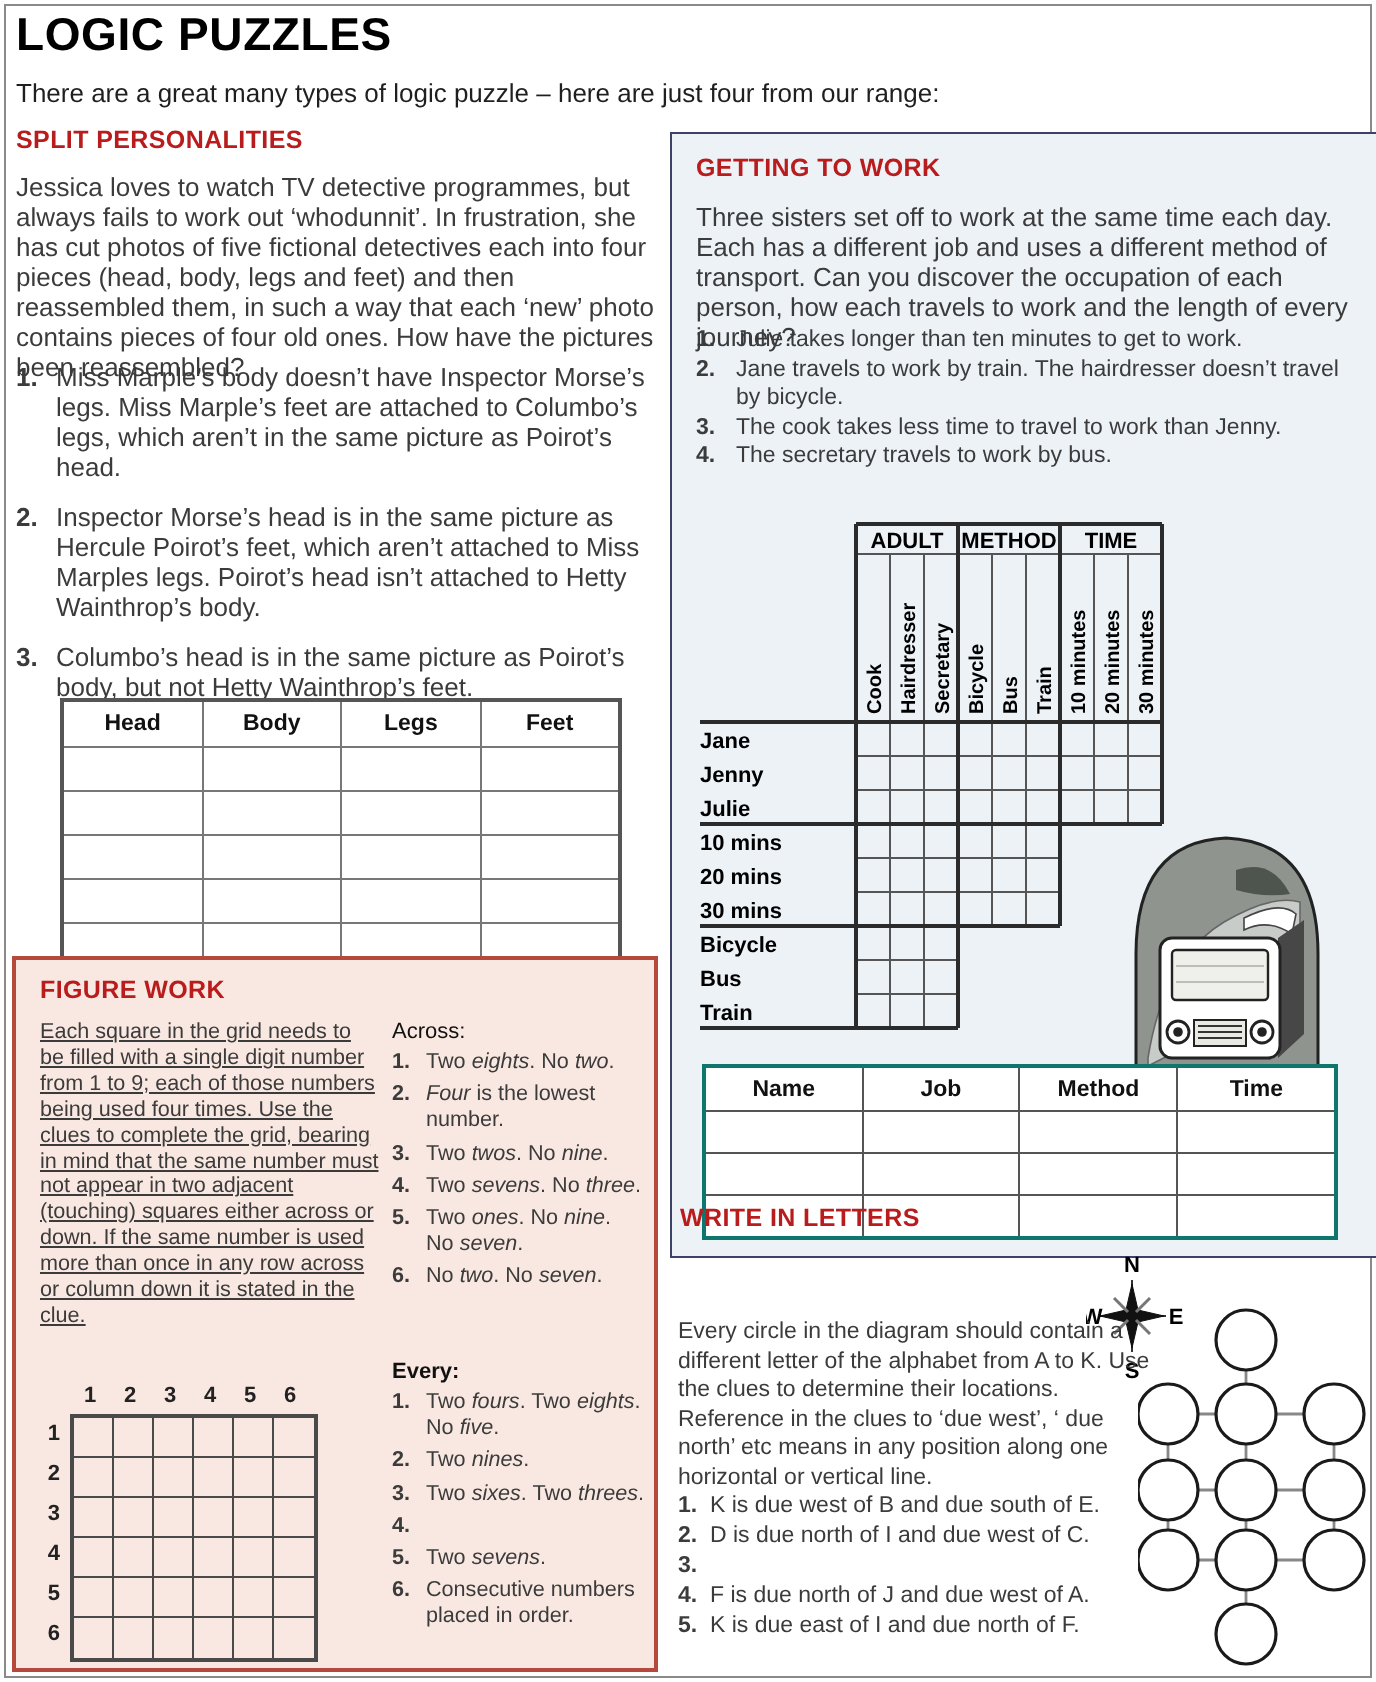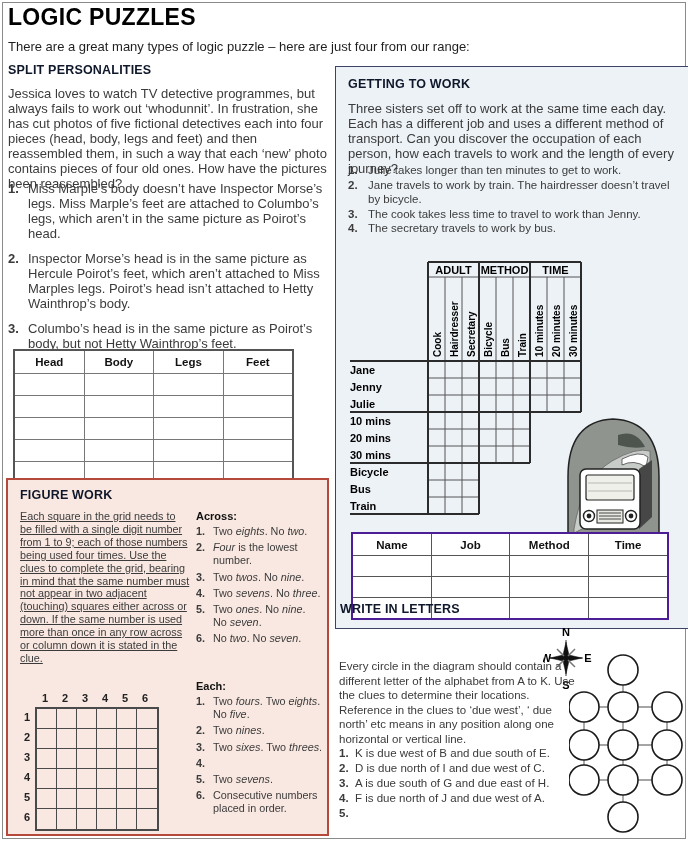--- a/index.html
+++ b/index.html
@@ -2,40 +2,40 @@
 <html><head>
 <meta charset="utf-8">
 <style>
   html,body { margin:0; padding:0; background:#fff; }
   .page { position:relative; width:688px; height:841px; background:#ffffff;
           font-family:"Liberation Sans", sans-serif; color:#3b3b3b; overflow:hidden; }
   .frame { position:absolute; inset:2px; border:1.5px solid #8a8a8a; pointer-events:none; }
   .abs { position:absolute; }
   .title { left:8px; top:4px; font-size:23px; font-weight:bold; color:#000; letter-spacing:.3px; }
   .page-intro { left:8px; top:39px; font-size:13px; color:#1f1f1f; }
-  .sec-h { font-size:12.5px; font-weight:bold; color:#0f172a; letter-spacing:.2px; }
+  .sec-h { font-size:12.5px; font-weight:bold; color:#b91c1c; letter-spacing:.2px; }
   .body-txt { font-size:13px; line-height:15px; }
   .clue { display:flex; }
   .clue .num { font-weight:bold; flex:0 0 20px; }
   .clue .txt { flex:1; }
   .gap10 > .clue + .clue { margin-top:10px; }
   em { font-style:italic; }
 
   
   table { border-collapse:collapse; }
   .det-table { border:2px solid #555; }
   .det-table th, .det-table td { border:1px solid #777; }
   .det-table th { width:69px; height:20px; font-size:11.5px; color:#111; }
   .det-table td { height:19px; }
 
   
   .panel-work { left:335px; top:66px; width:387px; height:563px; background:#edf2f7;
                 border:1.5px solid #3e4266; box-sizing:border-box; }
   
-  .ans-table { border:2px solid #4c1d95; background:#fff; }
+  .ans-table { border:2px solid #0f766e; background:#fff; }
   .ans-table th, .ans-table td { border:1px solid #555; }
   .ans-table th { width:78px; height:19px; font-size:11.5px; color:#111; }
   .ans-table td { height:18px; }
 
   .gh { font-size:11px; font-weight:bold; fill:#000; text-anchor:middle; }
   .gcol { font-size:10px; font-weight:bold; fill:#000; }
   .grow { font-size:11px; font-weight:bold; fill:#000; }
 
   
   .panel-fig { left:6px; top:478px; width:323px; height:358px; background:#f9e8e1;
@@ -73,21 +73,21 @@
     <div class="clue body-txt">
       <span class="num">2.</span>
       <span class="txt">Inspector Morse’s head is in the same picture as Hercule Poirot’s feet, which aren’t attached to Miss Marples legs. Poirot’s head isn’t attached to Hetty Wainthrop’s body.</span>
     </div>
     <div class="clue body-txt">
       <span class="num">3.</span>
       <span class="txt">Columbo’s head is in the same picture as Poirot’s body, but not Hetty Wainthrop’s feet.</span>
     </div>
   </div>
 
-  <table class="abs det-table" style="left:13px;top:349px;width:281px;">
+  <table class="abs det-table" style="left:30px;top:349px;width:281px;">
     <thead>
       <tr>
         <th>Head</th>
         <th>Body</th>
         <th>Legs</th>
         <th>Feet</th>
       </tr>
     </thead>
     <tbody>
       <tr>
@@ -226,21 +226,21 @@
           </tr>
       </tbody>
     </table>
   </div>
 
   <div class="abs panel-fig">
     <div class="abs sec-h" style="left:12px;top:8px;text-align:center;">FIGURE WORK</div>
     <div class="abs fig-txt" style="left:12px;top:30px;width:170px;">Each square in the grid needs to be filled with a single digit number from 1 to 9; each of those numbers being used four times. Use the clues to complete the grid, bearing in mind that the same number must not appear in two adjacent (touching) squares either across or down. If the same number is used more than once in any row across or column down it is stated in the clue.</div>
 
     <div class="abs" style="left:188px;top:30px;width:126px;">
-      <div style="font-size:11px;font-weight:bold;color:#111;">Across:</div>
+      <div style="font-size:11px;font-weight:normal;color:#111;">Across:</div>
       <div class="fclue">
           <span class="num">1.</span>
           <span class="txt">Two <em>eights</em>. No <em>two</em>.</span>
         </div>
       <div class="fclue">
           <span class="num">2.</span>
           <span class="txt"><em>Four</em> is the lowest number.</span>
         </div>
       <div class="fclue">
           <span class="num">3.</span>
@@ -254,21 +254,21 @@
           <span class="num">5.</span>
           <span class="txt">Two <em>ones</em>. No <em>nine</em>. No <em>seven</em>.</span>
         </div>
       <div class="fclue">
           <span class="num">6.</span>
           <span class="txt">No <em>two</em>. No <em>seven</em>.</span>
         </div>
     </div>
 
     <div class="abs" style="left:188px;top:200px;width:132px;">
-      <div style="font-size:11px;font-weight:bold;color:#111;">Each:</div>
+      <div style="font-size:11px;font-weight:bold;color:#111;">Every:</div>
       <div class="fclue">
           <span class="num">1.</span>
           <span class="txt">Two <em>fours</em>. Two <em>eights</em>. No <em>five</em>.</span>
         </div>
       <div class="fclue">
           <span class="num">2.</span>
           <span class="txt">Two <em>nines</em>.</span>
         </div>
       <div class="fclue">
           <span class="num">3.</span>
@@ -357,28 +357,28 @@
     <div class="wl-clue">
         <span class="num">1.</span>
         <span class="txt">K is due west of B and due south of E.</span>
       </div>
     <div class="wl-clue">
         <span class="num">2.</span>
         <span class="txt">D is due north of I and due west of C.</span>
       </div>
     <div class="wl-clue">
         <span class="num">3.</span>
-        <span class="txt">A is due south of G and due east of H.</span>
       </div>
     <div class="wl-clue">
         <span class="num">4.</span>
         <span class="txt">F is due north of J and due west of A.</span>
       </div>
     <div class="wl-clue">
         <span class="num">5.</span>
+        <span class="txt">K is due east of I and due north of F.</span>
       </div>
   </div>
 
   <svg class="abs" style="left:569px;top:654px;" width="116" height="182" viewBox="0 0 116 182">
     <path d="M54,16 V163 M15,53 V126 M98,53 V126 M15,53 H98 M15,91 H98 M15,126 H98" stroke="#888" stroke-width="1.4" fill="none"></path>
     <g fill="#ffffff" stroke="#1a1a1a" stroke-width="1.6">
       <circle cx="54" cy="16" r="15"></circle>
       <circle cx="15" cy="53" r="15"></circle>
         <circle cx="54" cy="53" r="15"></circle>
         <circle cx="98" cy="53" r="15"></circle>

